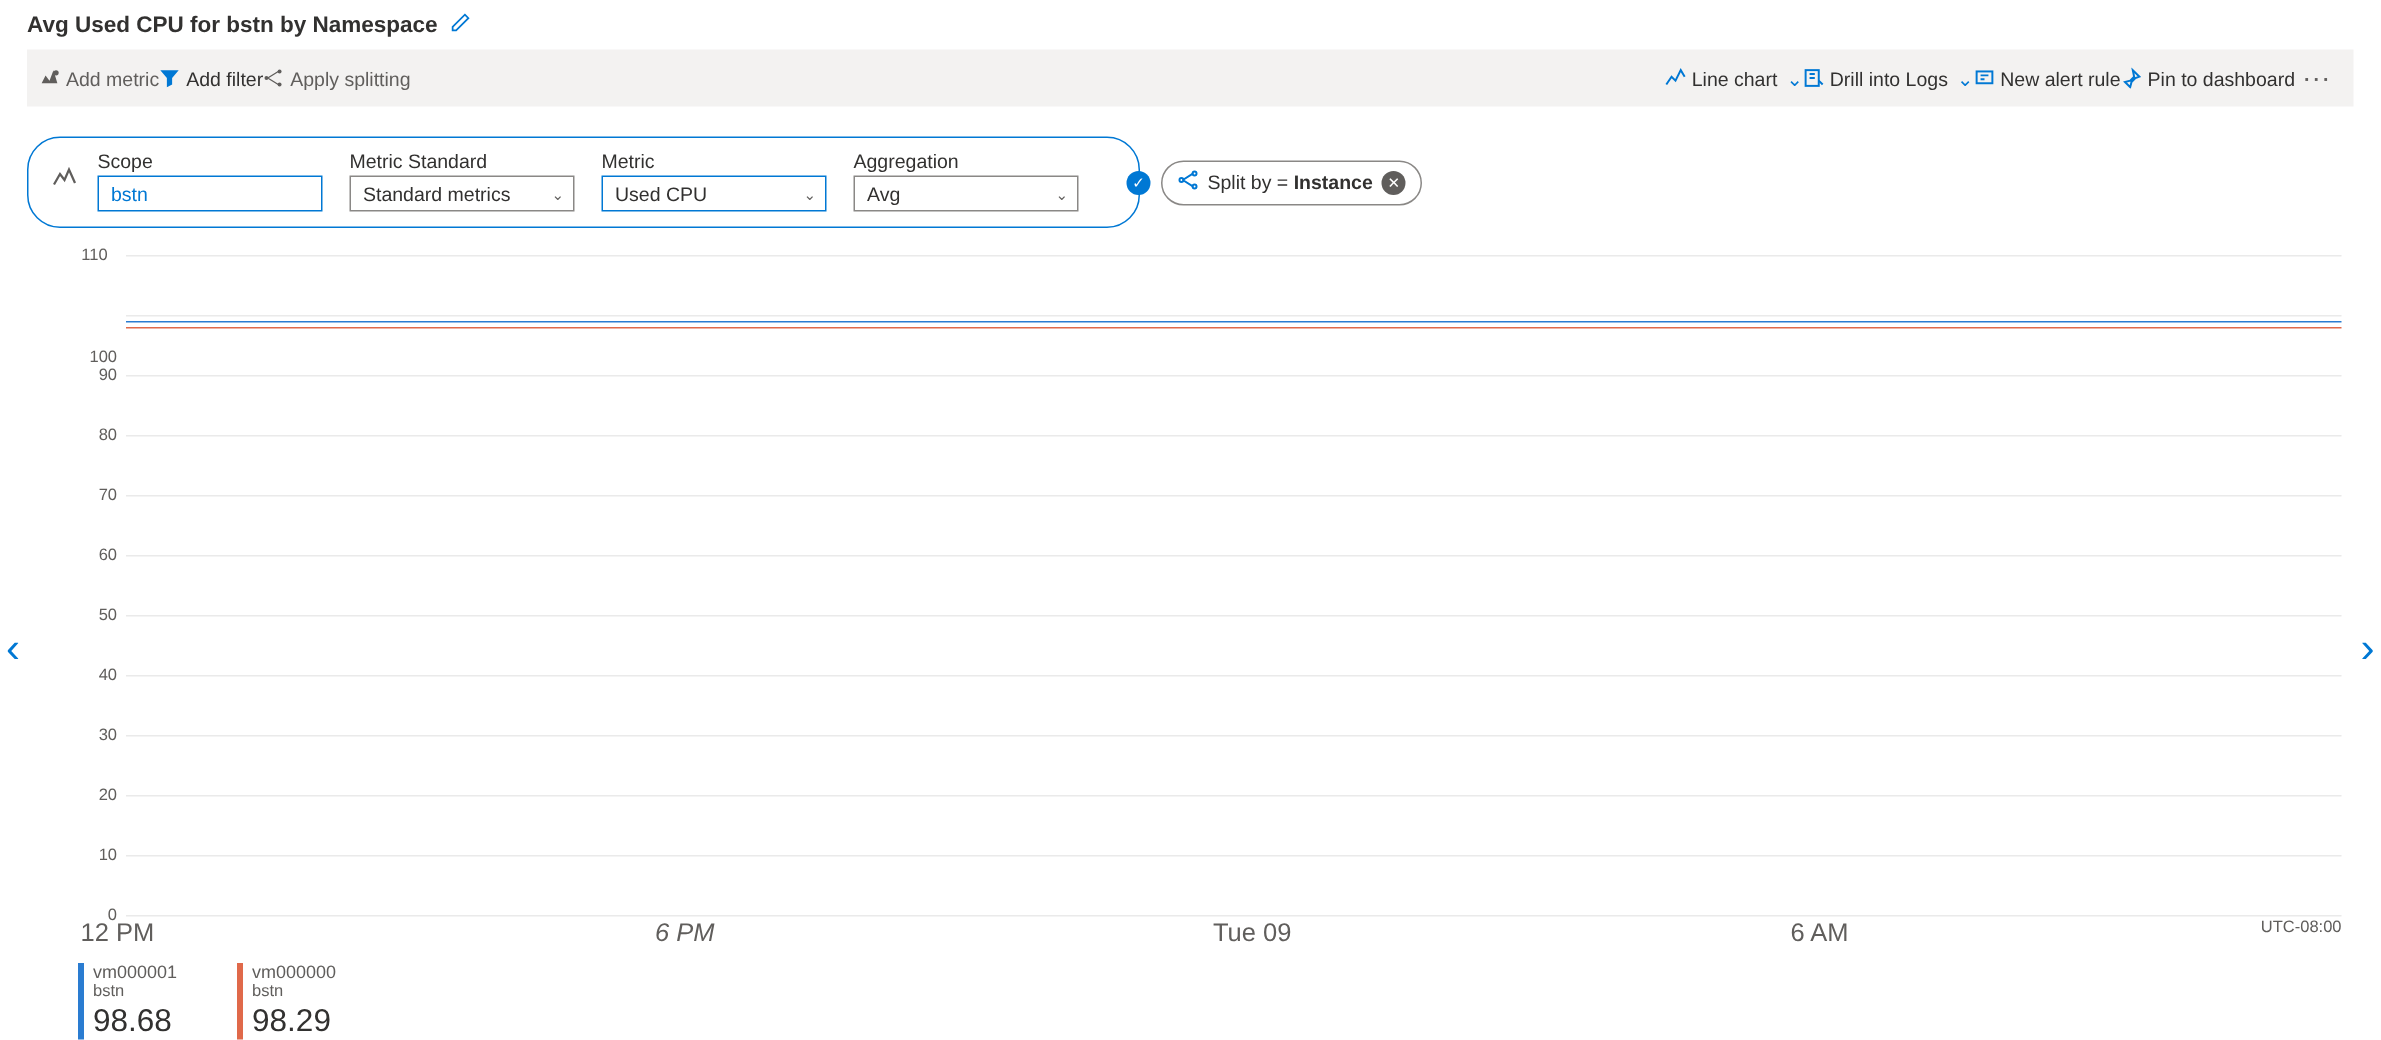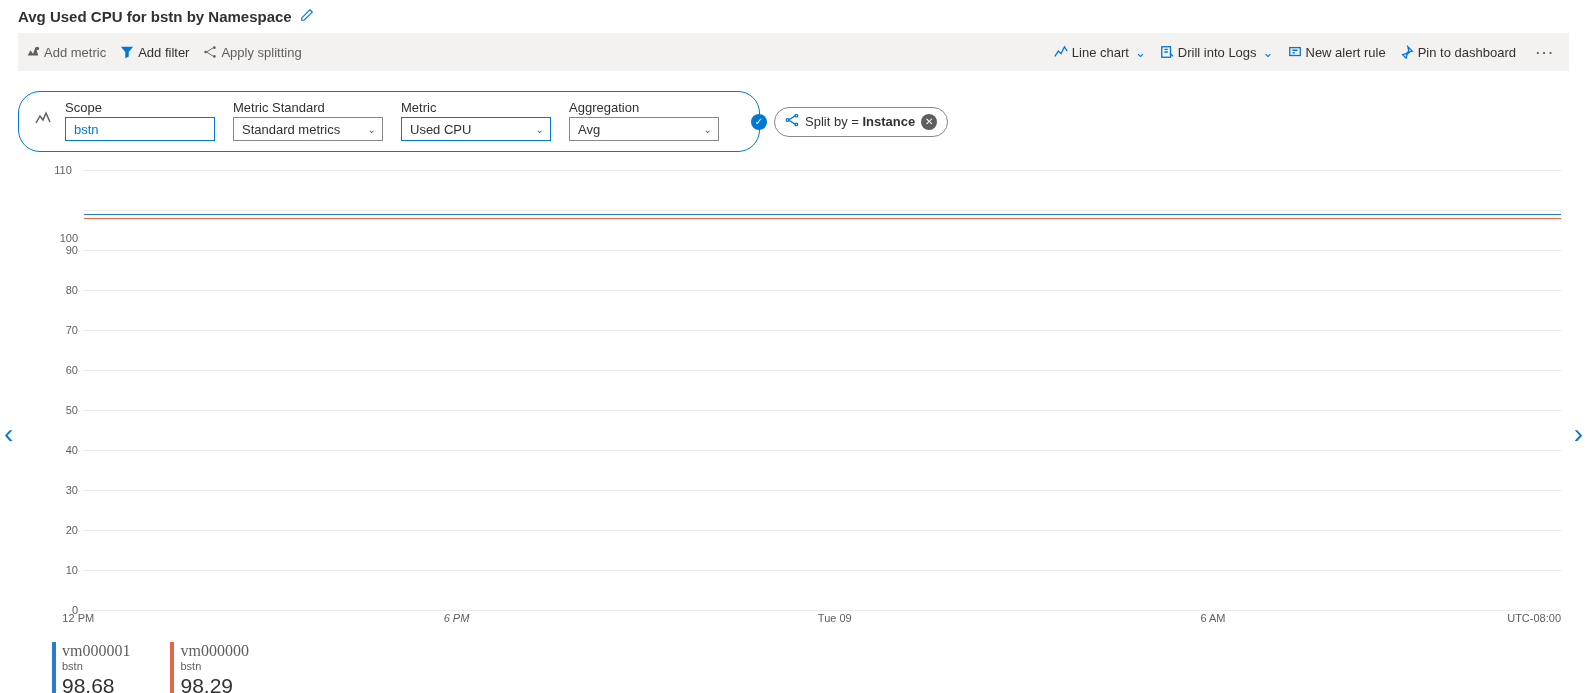--- a/index.html
+++ b/index.html
@@ -11,21 +11,21 @@
     background: #fff;
   }
   .page { padding: 4px 18px 20px 18px; }
   .title-row { display: flex; align-items: center; gap: 8px; padding: 4px 0 8px 0; }
   .title-row h2 { margin: 0; font-size: 15px; font-weight: 600; }
   .edit-icon { color: #0078d4; cursor: pointer; }
   .toolbar {
     display: flex; align-items: center; background: #f3f2f1;
     height: 38px; padding: 0 8px; justify-content: space-between;
   }
-  .toolbar-left, .toolbar-right { display: flex; align-items: flex-end; gap: 14px; }
+  .toolbar-left, .toolbar-right { display: flex; align-items: flex-end; }
   .tb-item { display: flex; align-items: center; gap: 4px; color: #605e5c; cursor: pointer; }
   .tb-item.enabled { color: #323130; }
   .tb-item.primary .ico-svg { color: #0078d4; }
   .tb-item .ico-svg { width: 14px; height: 14px; display: inline-flex; }
   .tb-chev { color: #0078d4; margin-left: 2px; }
   .more-dots { color: #605e5c; letter-spacing: 2px; font-weight: bold; cursor: pointer; padding: 0 6px;}
   .query-row { display: flex; align-items: center; gap: 14px; margin: 20px 0 4px 0; }
   .query-bubble {
     display: flex; align-items: flex-end; gap: 18px;
     border: 1px solid #0078d4; border-radius: 22px;
@@ -78,27 +78,27 @@
     font-size: 11px; color: #605e5c; transform: translateY(-50%);
   }
   .series-line {
     position: absolute; left: 36px; right: 0; height: 2px;
     border-top-width: 1px; border-top-style: solid;
   }
   .x-axis {
     position: relative; height: 20px; margin-left: 26px; margin-right: 4px;
     margin-top: 2px;
   }
-  .xtick { position: absolute; font-size: 11px; color: #605e5c; transform: translateX(-50%); }
+  .xtick { position: absolute; font-size: 17px; color: #605e5c; transform: translateX(-50%); }
   .utc { position: absolute; right: 0; font-size: 11px; color: #605e5c; }
   .legend { display: flex; gap: 40px; margin-top: 10px; margin-left: 30px; }
   .legend-item { display: flex; gap: 6px; }
   .legend-bar { width: 4px; align-self: stretch; }
   .legend-texts { display: flex; flex-direction: column; }
-  .legend-name { font-size: 16px; color: #605e5c; line-height: 1.1; font-family: Liberation Serif, serif; }
+  .legend-name { font-size: 12px; color: #605e5c; line-height: 1.1; }
   .legend-sub  { font-size: 11px; color: #605e5c; line-height: 1.1; }
   .legend-val  { font-size: 21px; color: #323130; margin-top: 2px; }
 </style>
 </head>
 <body>
 
 <div class="page">
   <div class="title-row">
     <h2>Avg Used CPU for bstn by Namespace</h2>
     <span class="edit-icon">

